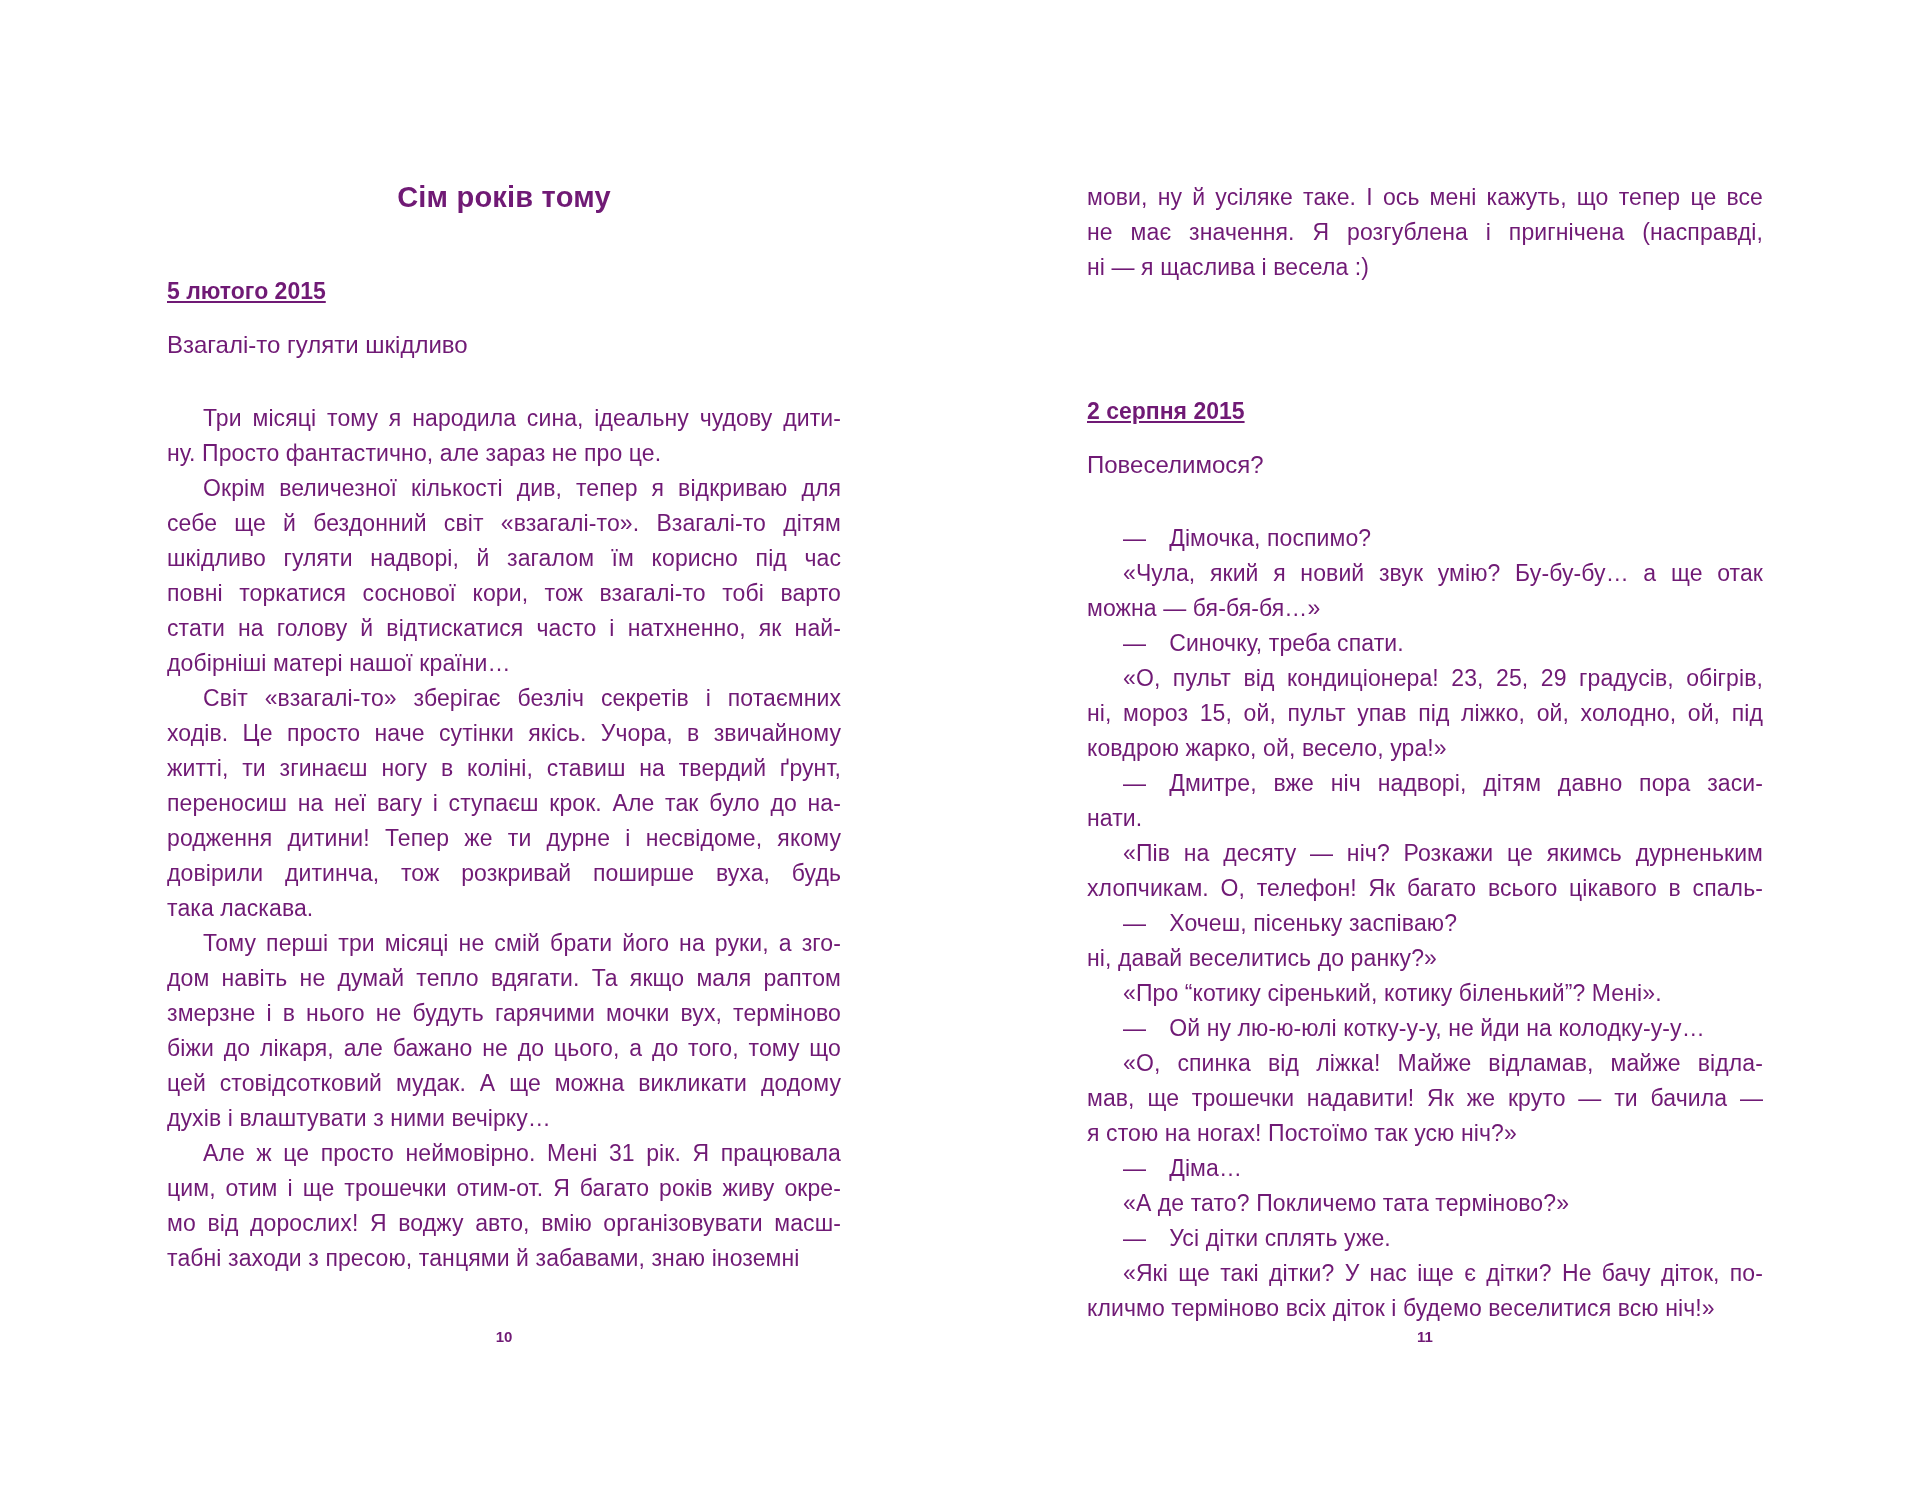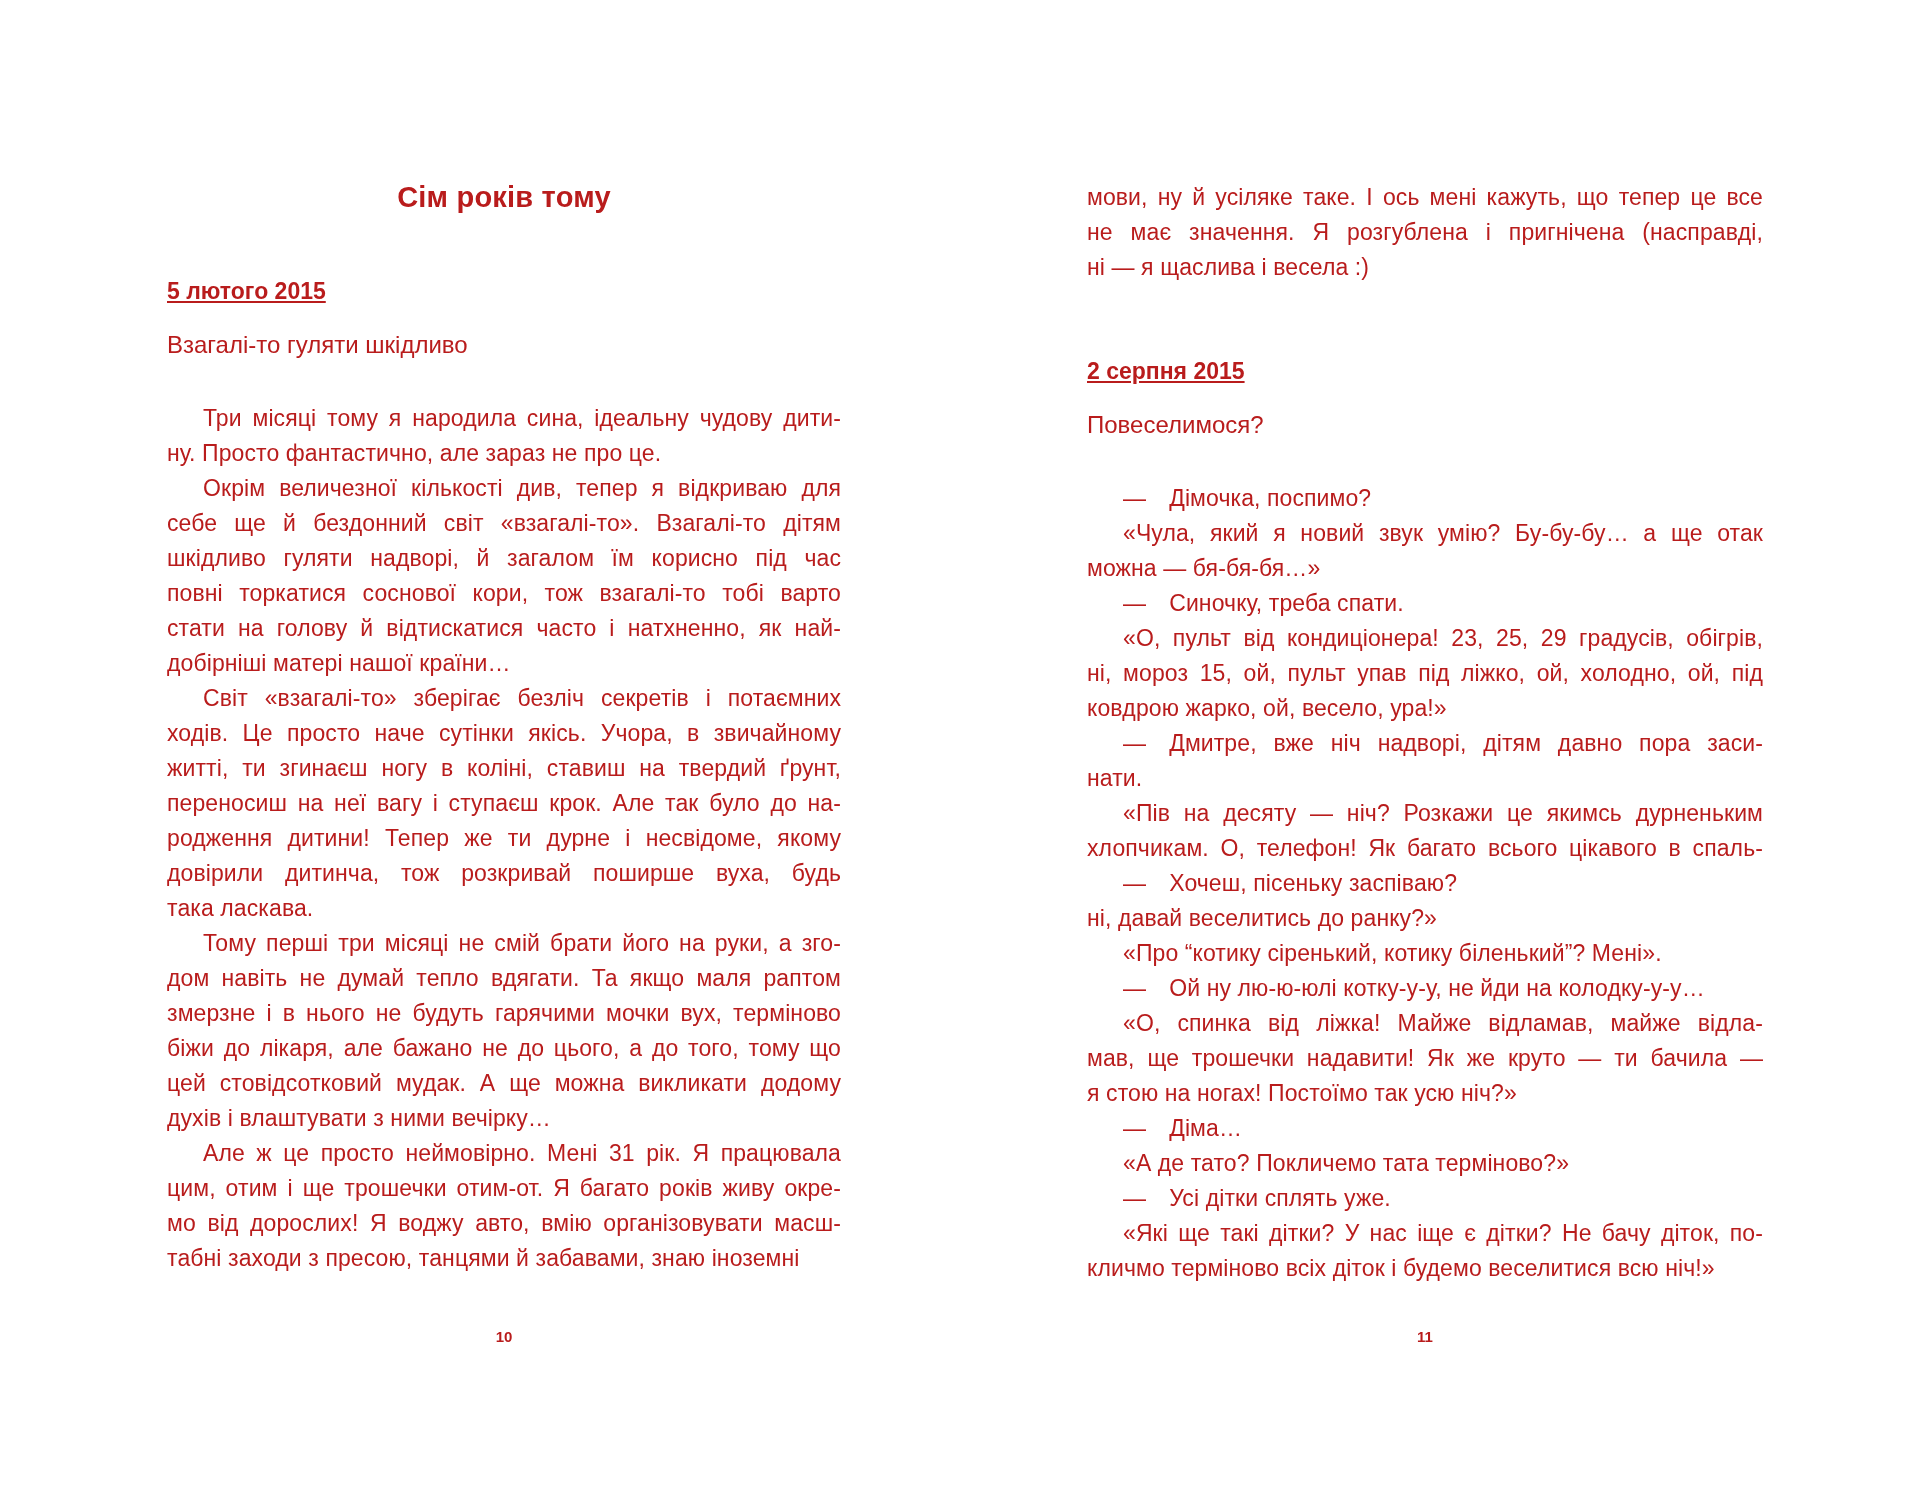--- a/index.html
+++ b/index.html
@@ -6,21 +6,21 @@
     margin: 0;
     padding: 0;
     background: #ffffff;
   }
   .spread {
     position: relative;
     width: 1920px;
     height: 1497px;
     background: #ffffff;
     font-family: "Liberation Sans", "DejaVu Sans", sans-serif;
-    color: #b91c1c;
+    color: #701a75;
     overflow: hidden;
   }
   .page-column {
     position: absolute;
     top: 180px;
   }
   .page-column.left  { left: 167px; width: 674px; }
   .page-column.right { left: 1087px; width: 676px; }
 
   .chapter-title {
@@ -31,21 +31,21 @@
     letter-spacing: 0.2px;
     margin: 0 0 58px 0;
   }
   .date-heading {
     font-weight: bold;
     font-size: 23px;
     line-height: 36px;
     margin: 0 0 8px 0;
     text-decoration: underline;
   }
-  .date-heading.spaced { margin-top: 68px; }
+  .date-heading.spaced { margin-top: 108px; }
   .subtitle {
     font-size: 24px;
     line-height: 36px;
     margin: 18px 0 38px 0;
   }
   .body-line {
     font-size: 23px;
     line-height: 35px;
     text-align: justify;
     text-align-last: justify;

